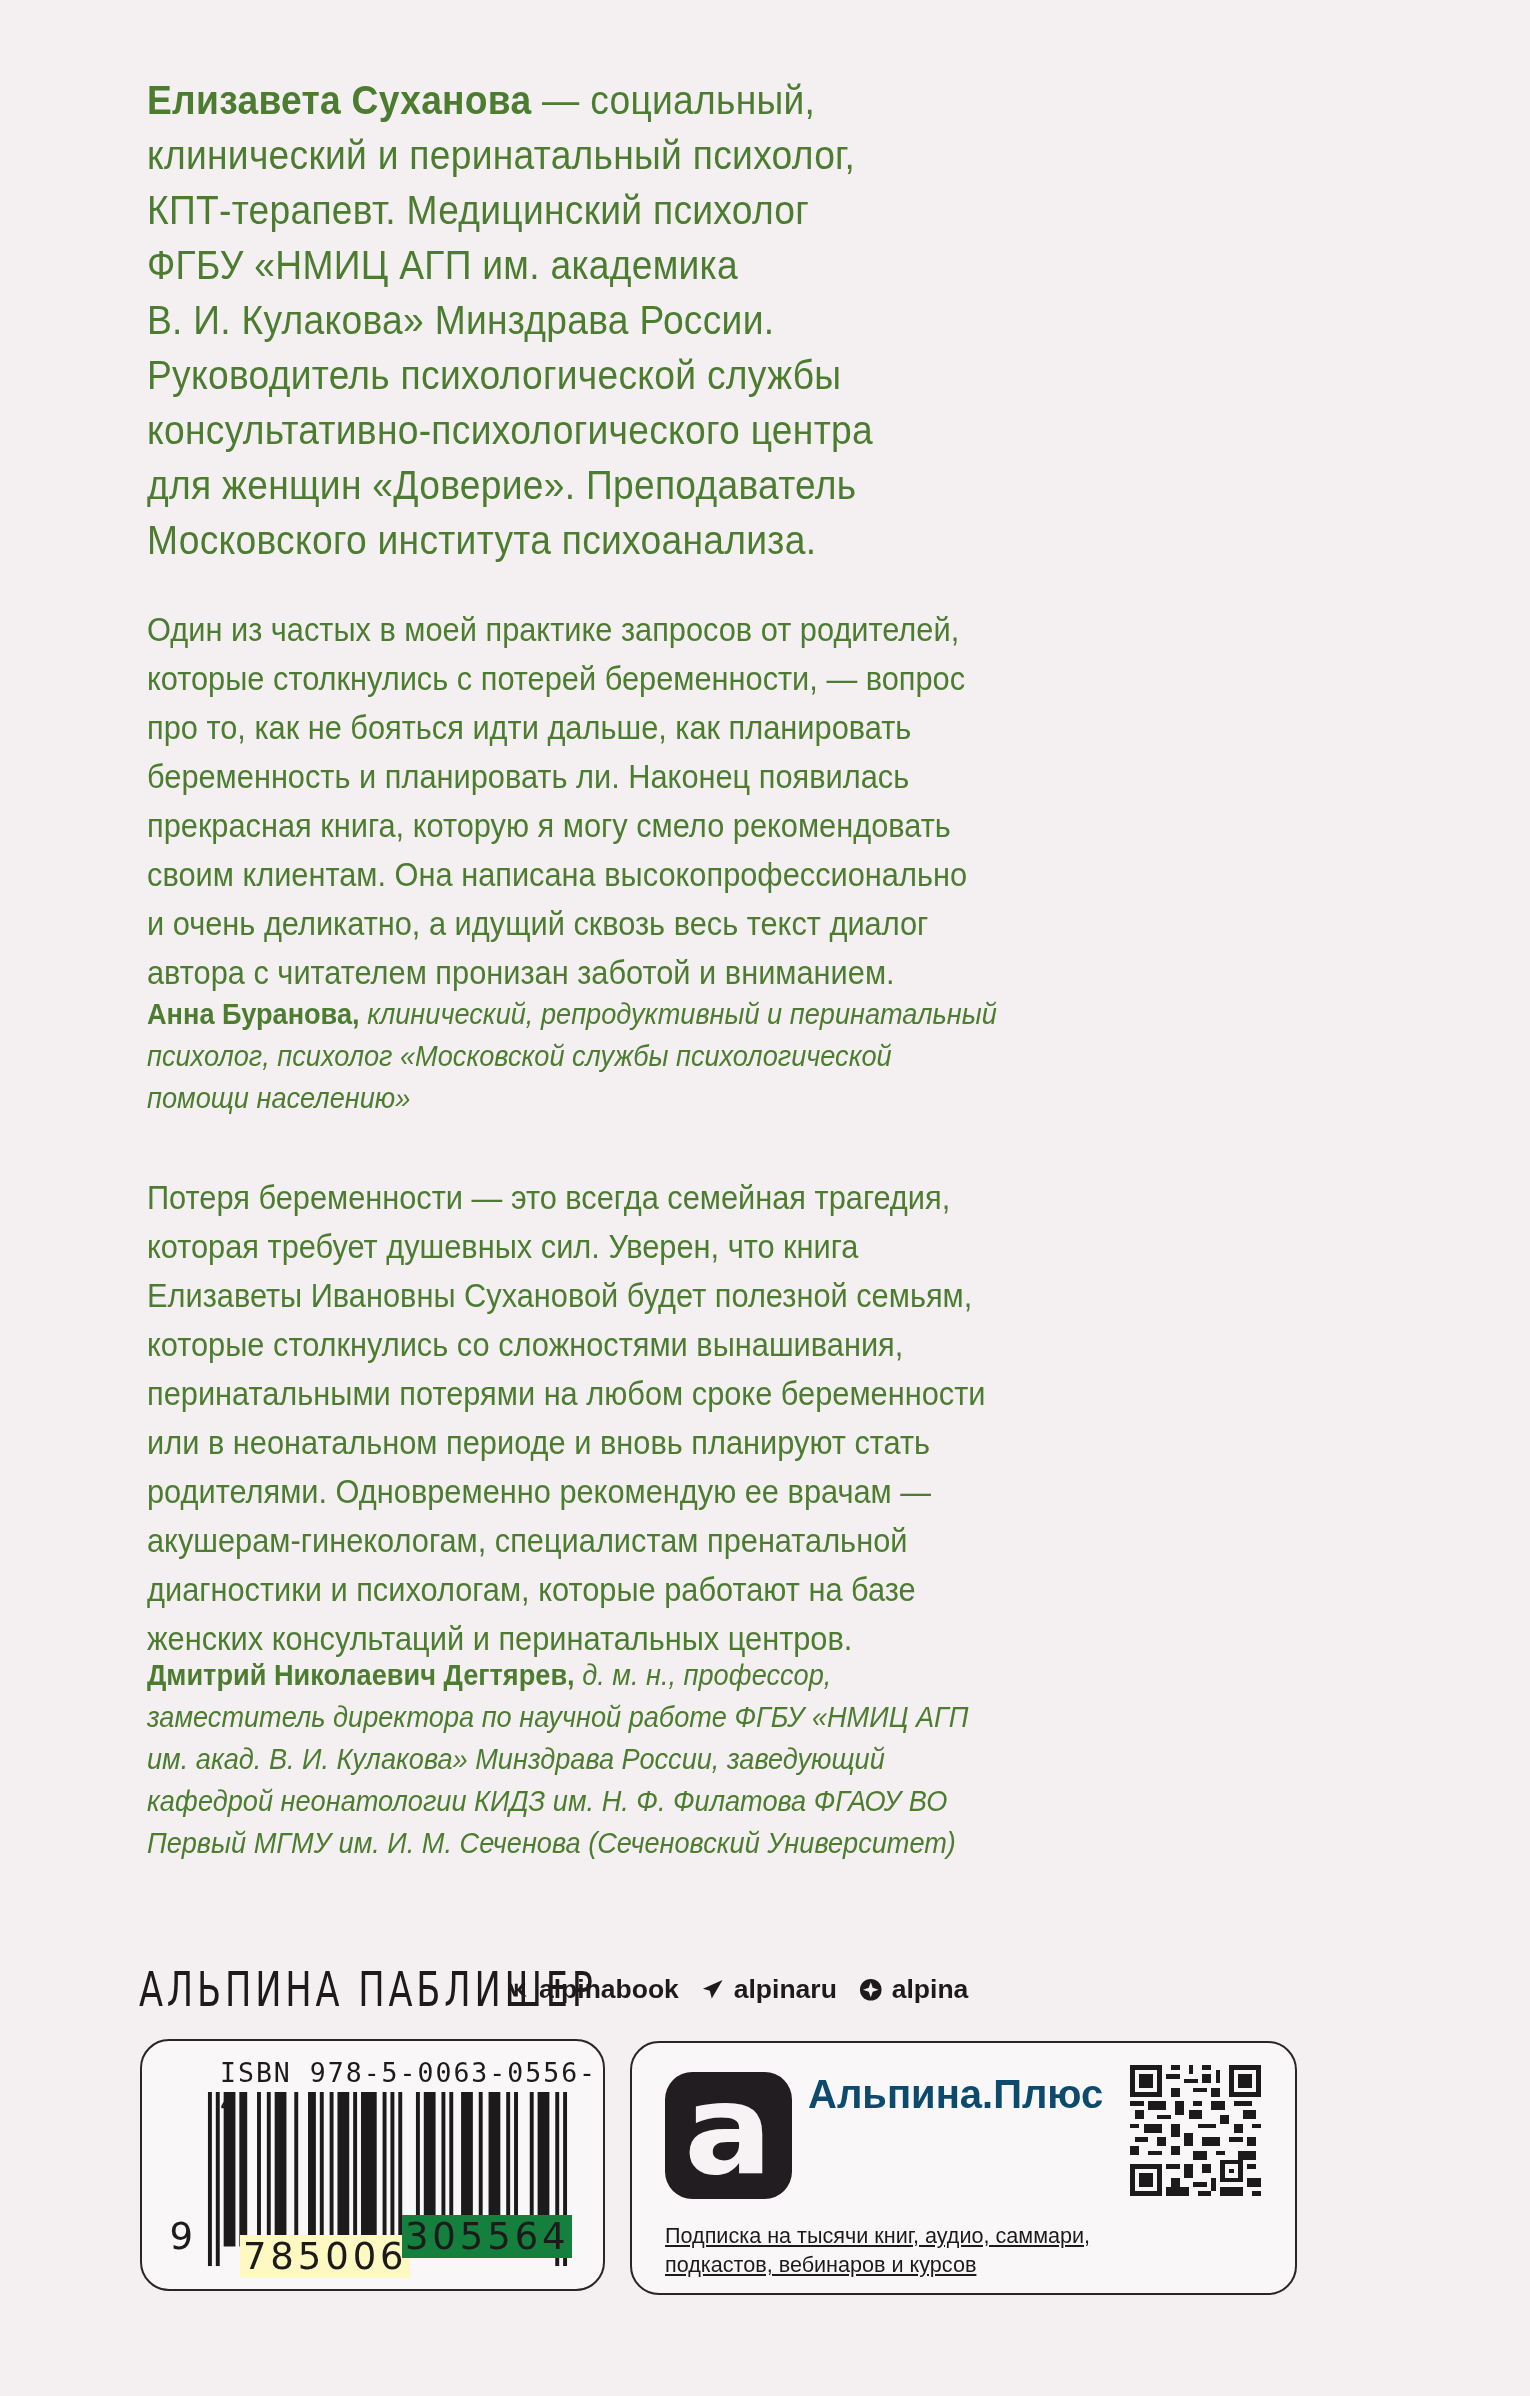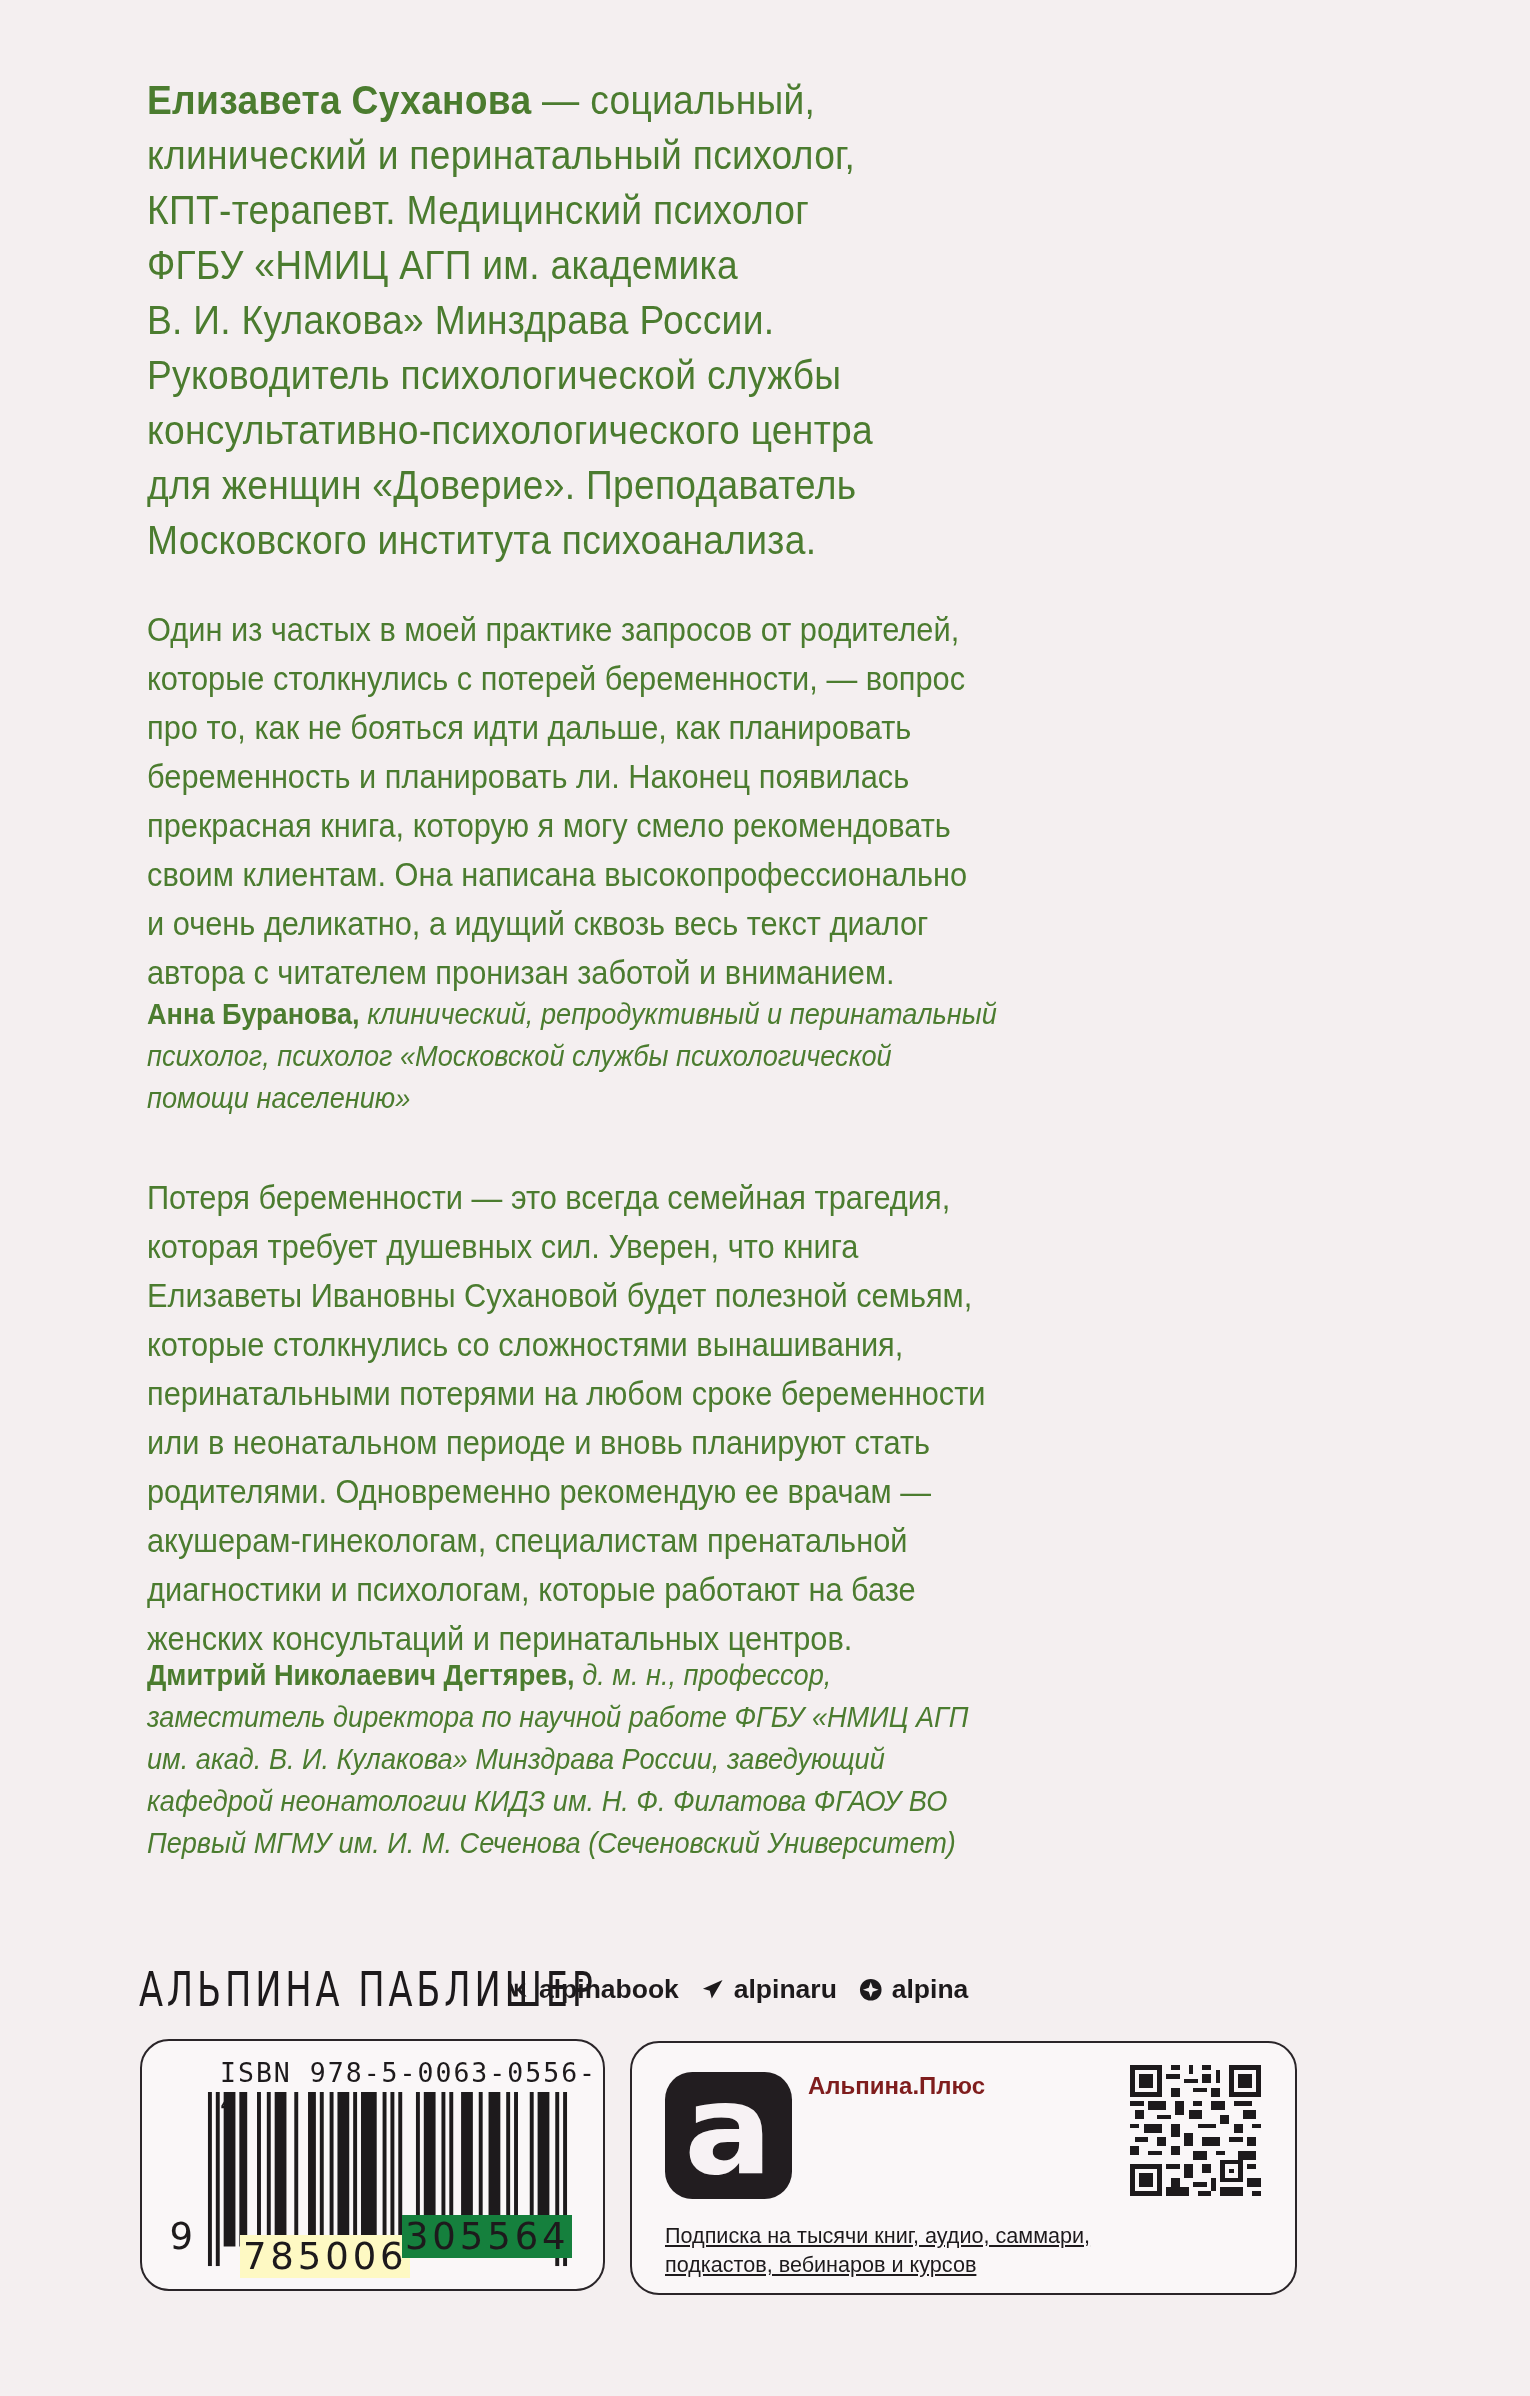--- a/index.html
+++ b/index.html
@@ -67,21 +67,21 @@
   .ean-g2 { position: absolute; left: 260px; top: 174px; font-family: "DejaVu Sans", sans-serif; font-size: 37px; letter-spacing: 3.9px; color:#1d1a1c; background:#15803d; padding: 0 2.9px;}
 
   .app-icon {
     position: absolute; left: 33px; top: 29px; width: 127px; height: 127px;
     background: #221d20; border-radius: 27.4px;
     display: flex; align-items: center; justify-content: center;
     color: #f7f2f4; font-size: 125px; font-weight: bold; line-height: 1;
     font-family: "DejaVu Sans", sans-serif;
   }
   .app-icon span { transform: translateY(-5.9px) scaleX(1.05); }
-  .plus-title { position: absolute; left: 176px; top: 29px; font-size: 24px; font-weight: bold; color: #7f1d1d; }
+  .plus-title { position: absolute; left: 176px; top: 29px; font-size: 40px; font-weight: bold; color: #0c4a6e; }
   .plus-sub { position: absolute; left: 176px; top: 76px; font-size: 25.5px; line-height: 30px; color: #1d1a1c; }
   .plus-desc { position: absolute; left: 33px; top: 178px; font-size: 21.6px; line-height: 29px; color: #1d1a1c; text-decoration: underline; }
   .qr { position: absolute; left: 498px; top: 21.6px; width: 131px; height: 131px; }
 </style>
 </head>
 <body>
 
 <div class="bio green">
   <div><b>Елизавета Суханова</b><span> — социальный,</span></div>
   <div>клинический и перинатальный психолог,</div>

